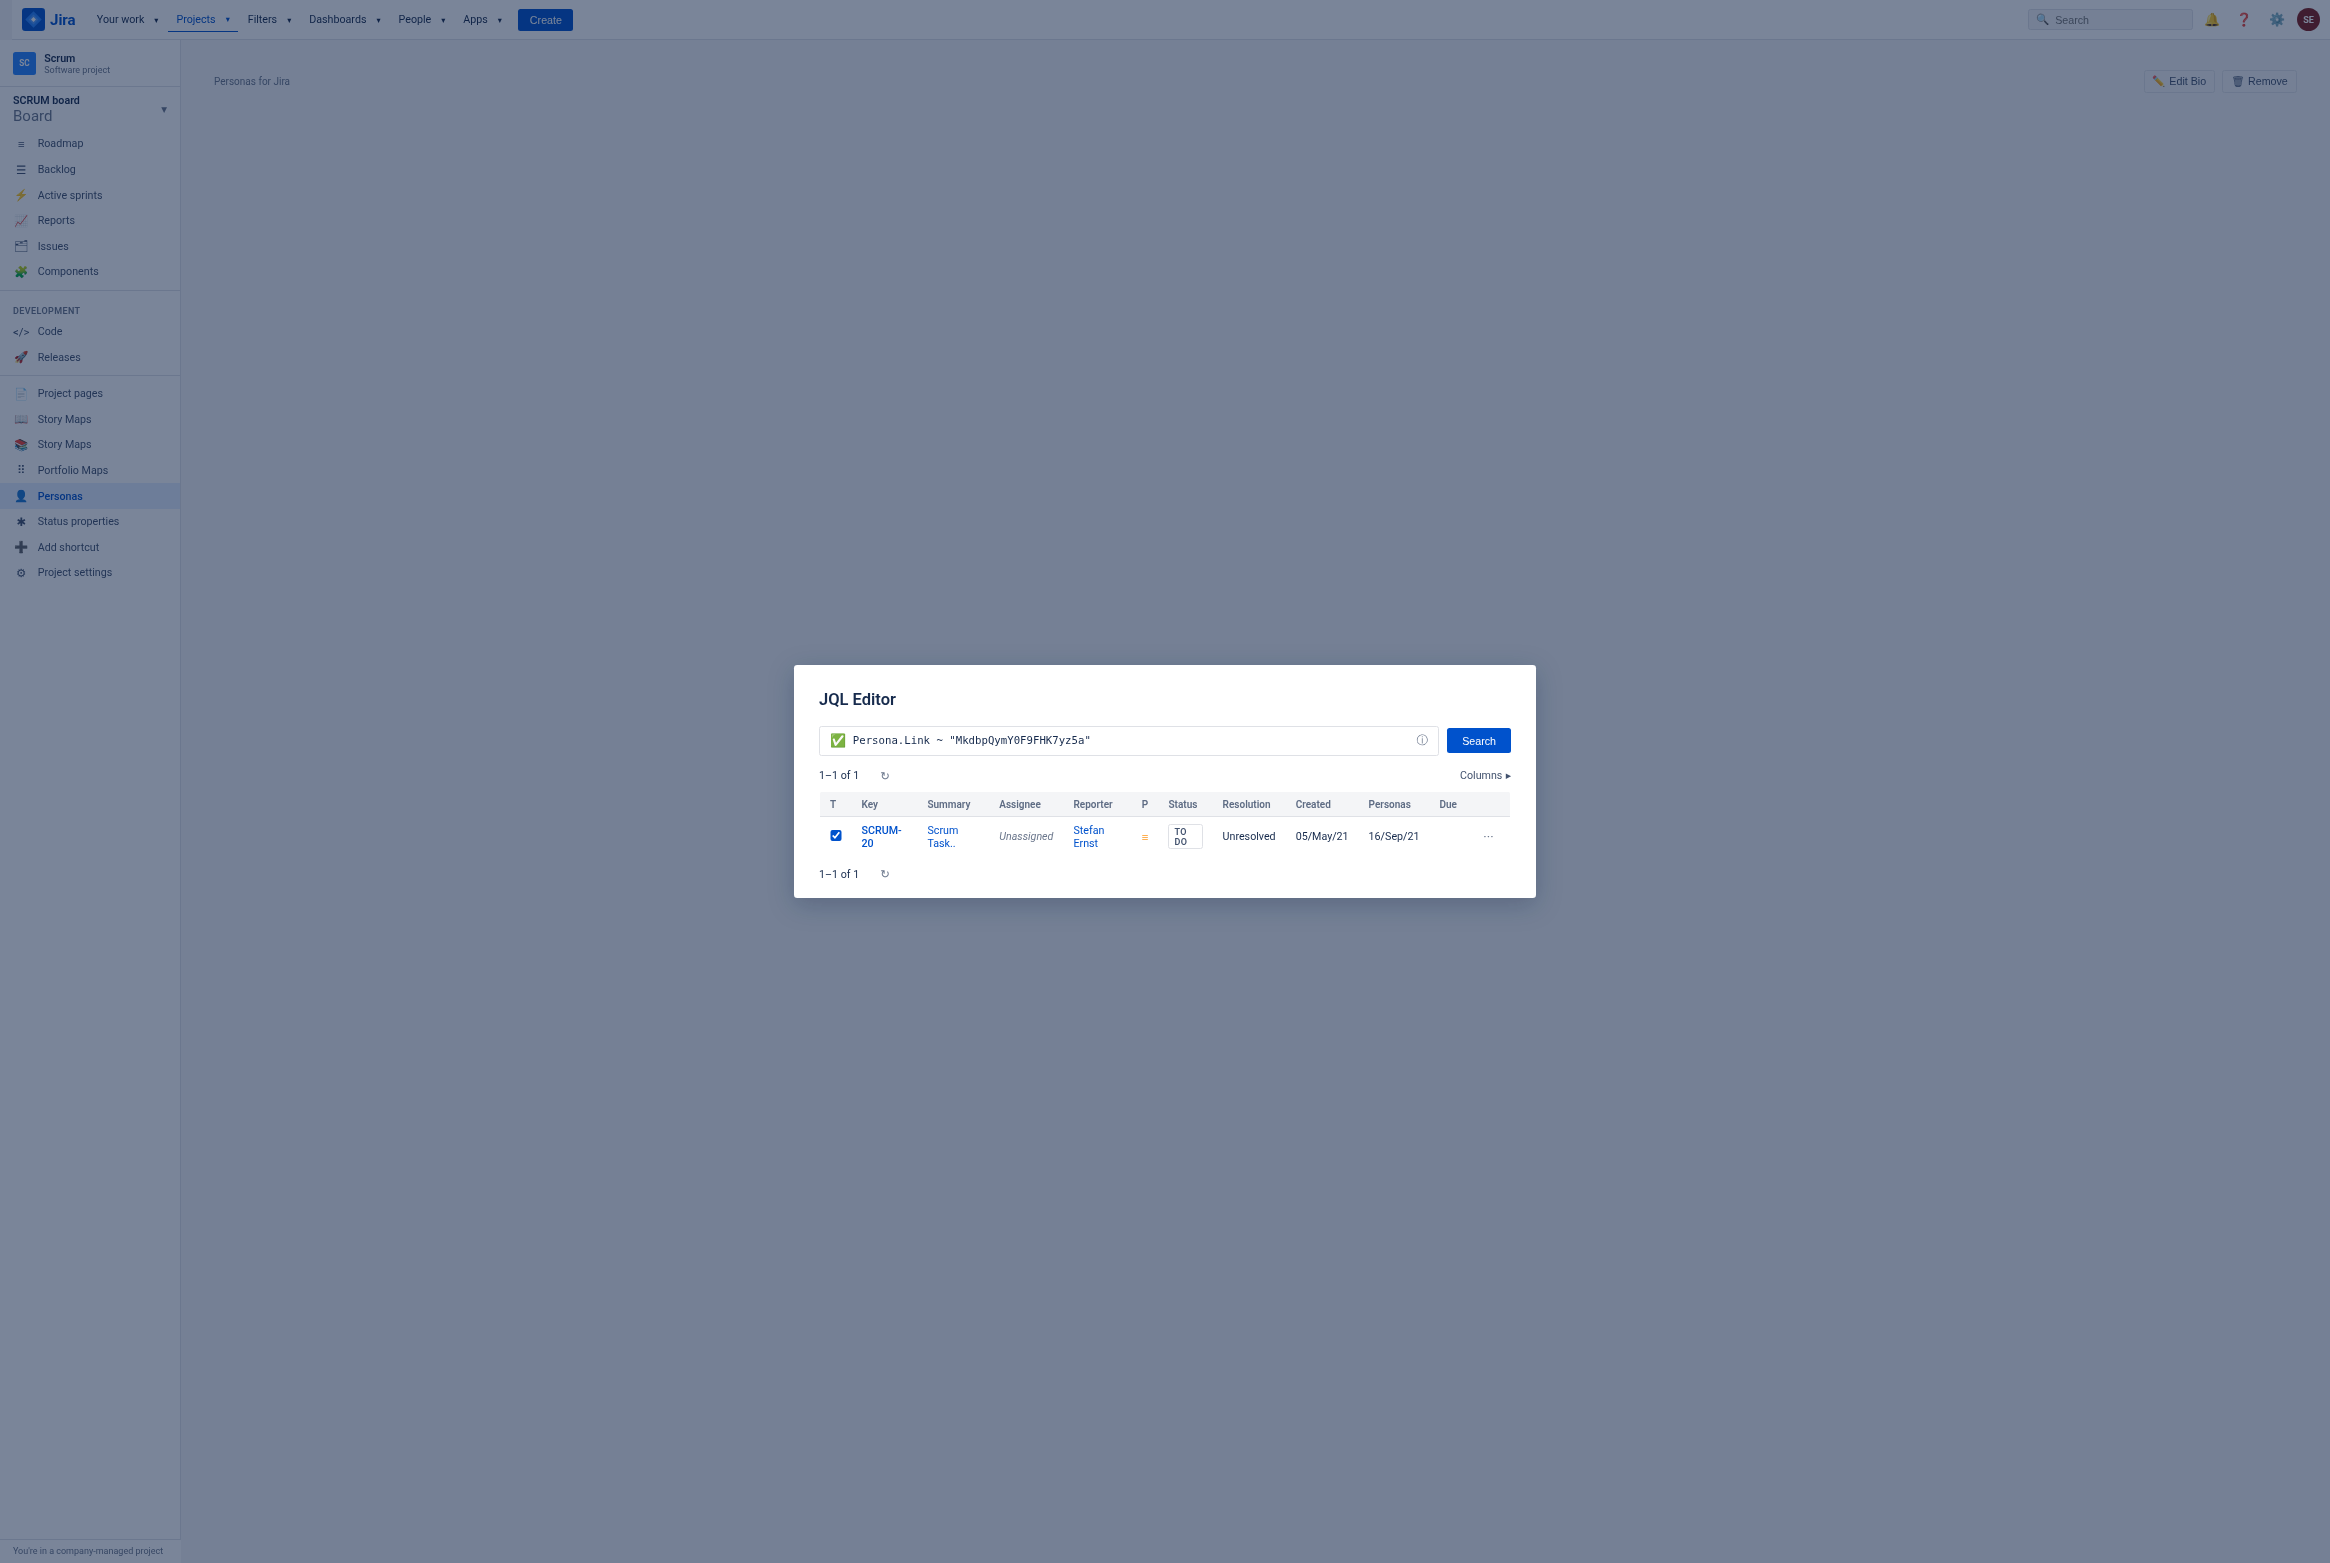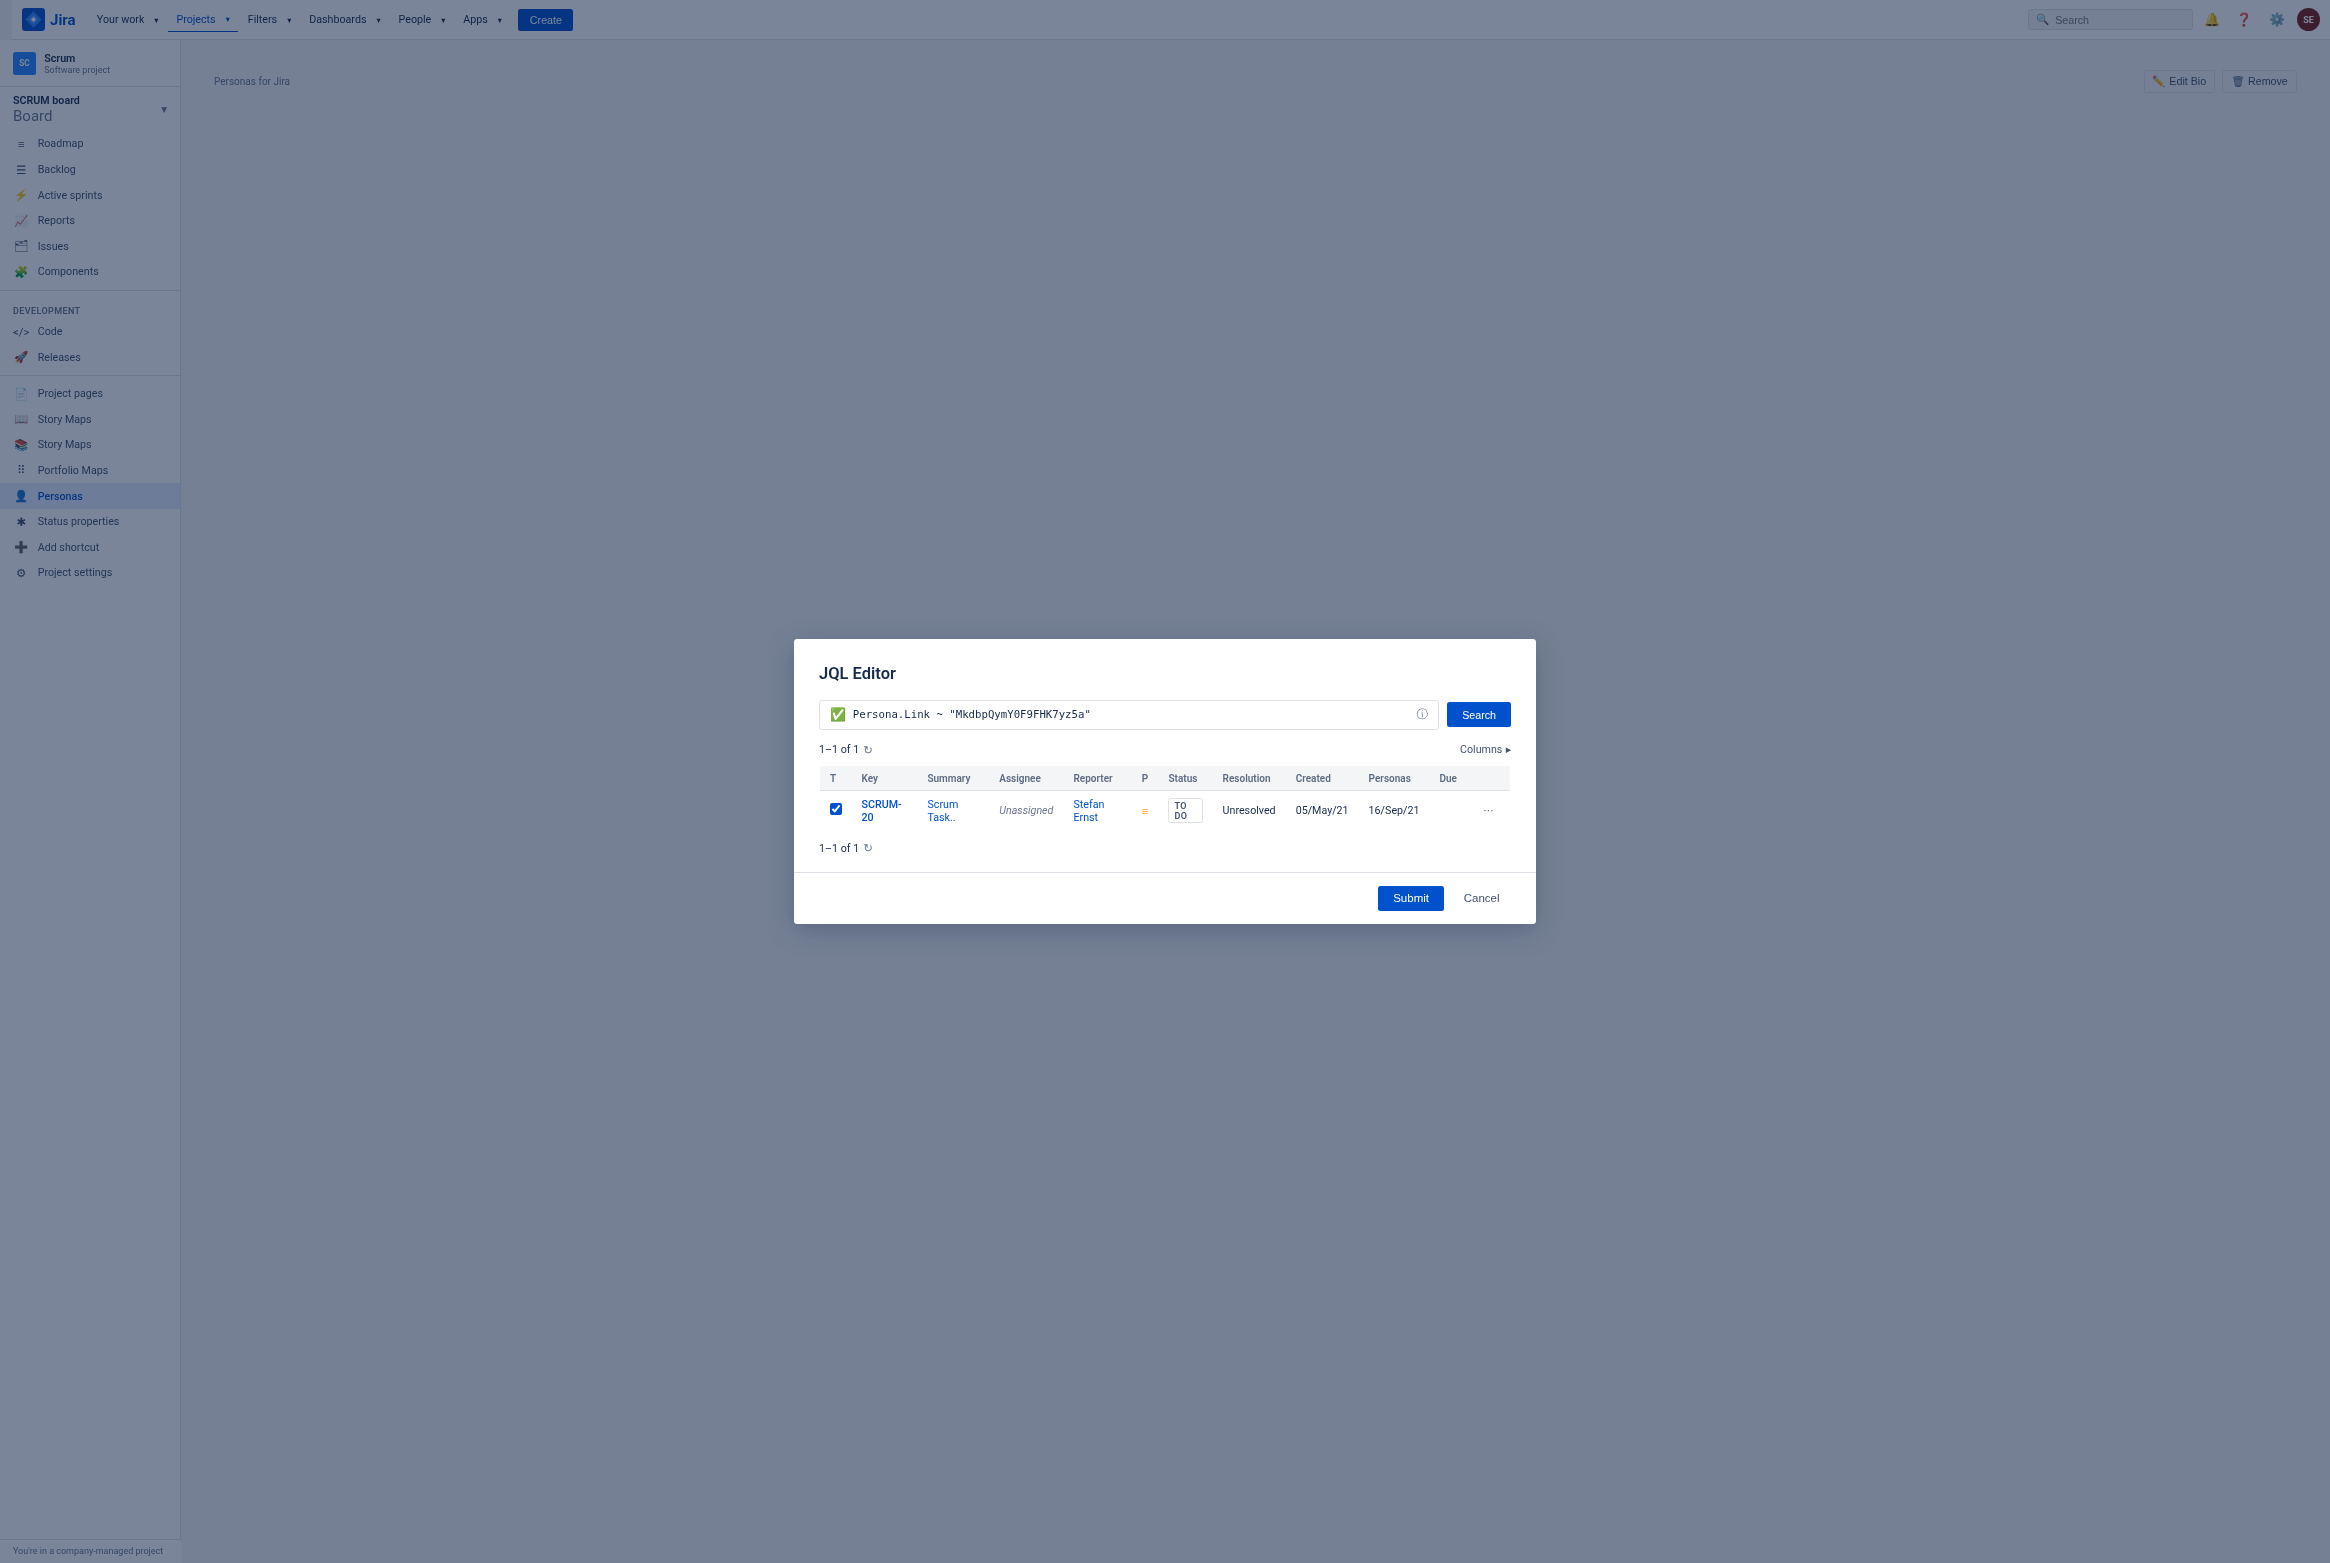--- a/index.html
+++ b/index.html
@@ -77,21 +77,21 @@
     .jql-valid-icon { color: #36b37e; font-size: 13px; flex-shrink: 0; }
     .jql-input-text { flex: 1; font-size: 10.7px; color: #172b4d; font-family: monospace; }
     .jql-help-icon { color: #6b778c; font-size: 11.5px; cursor: pointer; }
     .jql-search-btn {
       background: #0052cc; color: #fff; border: none; border-radius: 2.5px; padding: 6.6px 15px;
       font-size: 10.7px; font-weight: 500; cursor: pointer;
     }
 
     
     .results-header { display: flex; align-items: center; justify-content: space-between; margin-bottom: 8.2px; }
-    .results-count { font-size: 10.7px; color: #172b4d; display: flex; align-items: center; gap: 4px; }
+    .results-count { font-size: 10.7px; color: #172b4d; display: flex; align-items: center; gap: 21px; }
     .results-refresh { color: #6b778c; cursor: pointer; font-size: 11.5px; }
     .columns-btn { font-size: 10.7px; color: #42526e; cursor: pointer; display: flex; align-items: center; gap: 3.3px; }
 
     
     .results-table { width: 100%; border-collapse: collapse; border: 0.8px solid #dfe1e6; border-radius: 2.5px; overflow: hidden; }
     .results-table th {
       background: #f4f5f7; text-align: left; padding: 6.6px 10px; font-size: 10px; font-weight: 600;
       color: #5e6c84; border-bottom: 0.8px solid #dfe1e6;
     }
     .results-table td { padding: 6.6px 10px; font-size: 10.7px; color: #172b4d; border-bottom: 0.8px solid #f4f5f7; vertical-align: middle; }
@@ -356,19 +356,15 @@
       </table>
 
       <div style="margin-top:10px;">
         <div class="results-count">
           <span>1–1 of 1</span>
           <span class="results-refresh">↻</span>
         </div>
       </div>
     </div>
 
-    <div class="modal-footer">
-      <button class="footer-submit">Submit</button>
-      <button class="footer-cancel">Cancel</button>
-    </div>
   </div>
 </div>
 
 
 </body></html>

